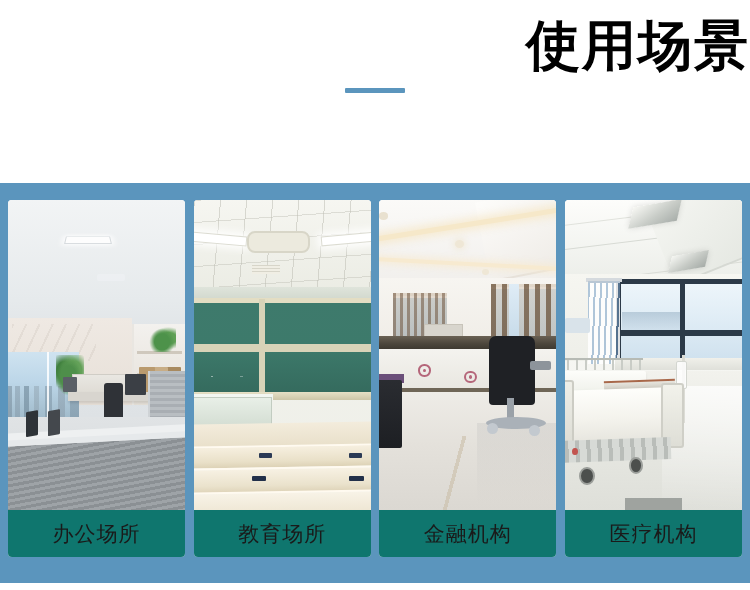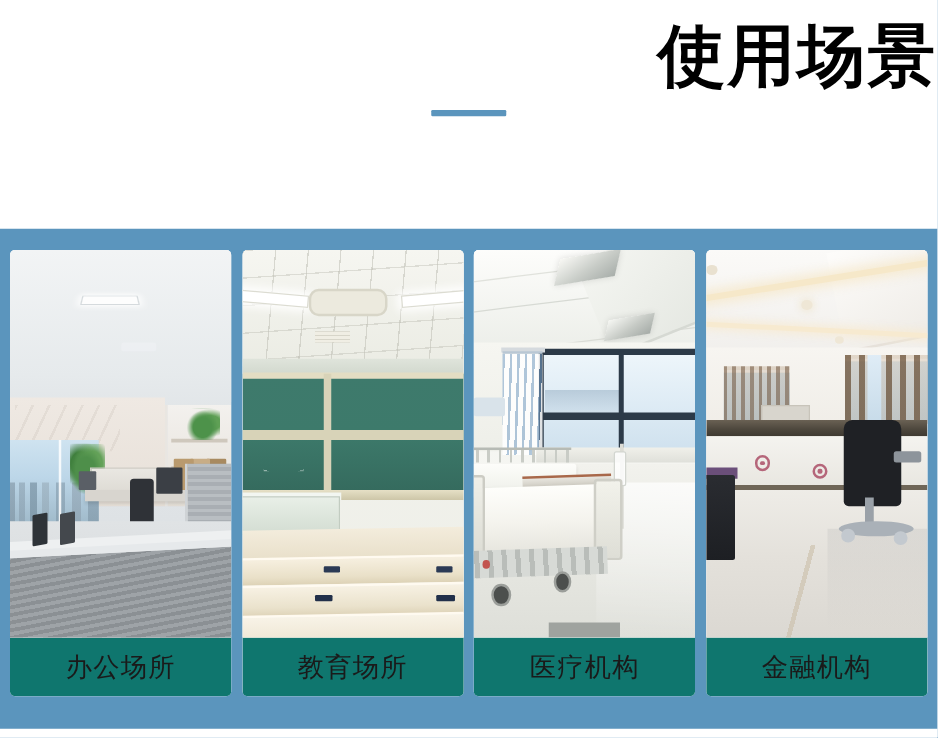--- a/index.html
+++ b/index.html
@@ -652,20 +652,53 @@
         <div class="cl-stage"></div>
         <div class="cl-desk1"></div>
         <div class="cl-clip1"></div>
         <div class="cl-clip2"></div>
         <div class="cl-desk2"></div>
         <div class="cl-clip3"></div>
         <div class="cl-clip4"></div>
         <div class="cl-desk3"></div>
       </div>
       <div class="card-label">教育场所</div>
+    </div>
+
+    <div class="card">
+      <div class="card-photo ph-bank">
+        <div class="bk-ceiling"></div>
+        <div class="bk-soffit"></div>
+        <div class="bk-cove"></div>
+        <div class="bk-cove2"></div>
+        <div class="bk-spot"></div>
+        <div class="bk-spot2"></div>
+        <div class="bk-wall"></div>
+        <div class="bk-win-far"></div>
+        <div class="bk-curt-far"></div>
+        <div class="bk-win-near"></div>
+        <div class="bk-curt-near"></div>
+        <div class="bk-curt-gap"></div>
+        <div class="bk-counter-back"></div>
+        <div class="bk-countertop"></div>
+        <div class="bk-counter"></div>
+        <div class="bk-logo1"></div>
+        <div class="bk-logo2"></div>
+        <div class="bk-floor"></div>
+        <div class="bk-floor-line"></div>
+        <div class="bk-reflect"></div>
+        <div class="bk-chair"></div>
+        <div class="bk-chair-arm"></div>
+        <div class="bk-chair-post"></div>
+        <div class="bk-chair-base"></div>
+        <div class="bk-caster"></div>
+        <div class="bk-cab-top"></div>
+        <div class="bk-cab"></div>
+      </div>
+      <div class="card-label">金融机构</div>
     </div>
 
     <div class="card">
       <div class="card-photo ph-hosp">
         <div class="hp-ceiling"></div>
         <div class="hp-ceilline"></div>
         <div class="hp-beam"></div>
         <div class="hp-lamp1"></div>
         <div class="hp-lamp2"></div>
         <div class="hp-wall"></div>
@@ -690,47 +723,14 @@
         <div class="hp-bed-side"></div>
         <div class="hp-bed-under"></div>
         <div class="hp-knob"></div>
         <div class="hp-wheel1"></div>
         <div class="hp-wheel2"></div>
         <div class="hp-bedfoot"></div>
       </div>
       <div class="card-label">医疗机构</div>
     </div>
 
-    <div class="card">
-      <div class="card-photo ph-bank">
-        <div class="bk-ceiling"></div>
-        <div class="bk-soffit"></div>
-        <div class="bk-cove"></div>
-        <div class="bk-cove2"></div>
-        <div class="bk-spot"></div>
-        <div class="bk-spot2"></div>
-        <div class="bk-wall"></div>
-        <div class="bk-win-far"></div>
-        <div class="bk-curt-far"></div>
-        <div class="bk-win-near"></div>
-        <div class="bk-curt-near"></div>
-        <div class="bk-curt-gap"></div>
-        <div class="bk-counter-back"></div>
-        <div class="bk-countertop"></div>
-        <div class="bk-counter"></div>
-        <div class="bk-logo1"></div>
-        <div class="bk-logo2"></div>
-        <div class="bk-floor"></div>
-        <div class="bk-floor-line"></div>
-        <div class="bk-reflect"></div>
-        <div class="bk-chair"></div>
-        <div class="bk-chair-arm"></div>
-        <div class="bk-chair-post"></div>
-        <div class="bk-chair-base"></div>
-        <div class="bk-caster"></div>
-        <div class="bk-cab-top"></div>
-        <div class="bk-cab"></div>
-      </div>
-      <div class="card-label">金融机构</div>
-    </div>
-
   </div>
 </div>
 
 </body></html>

